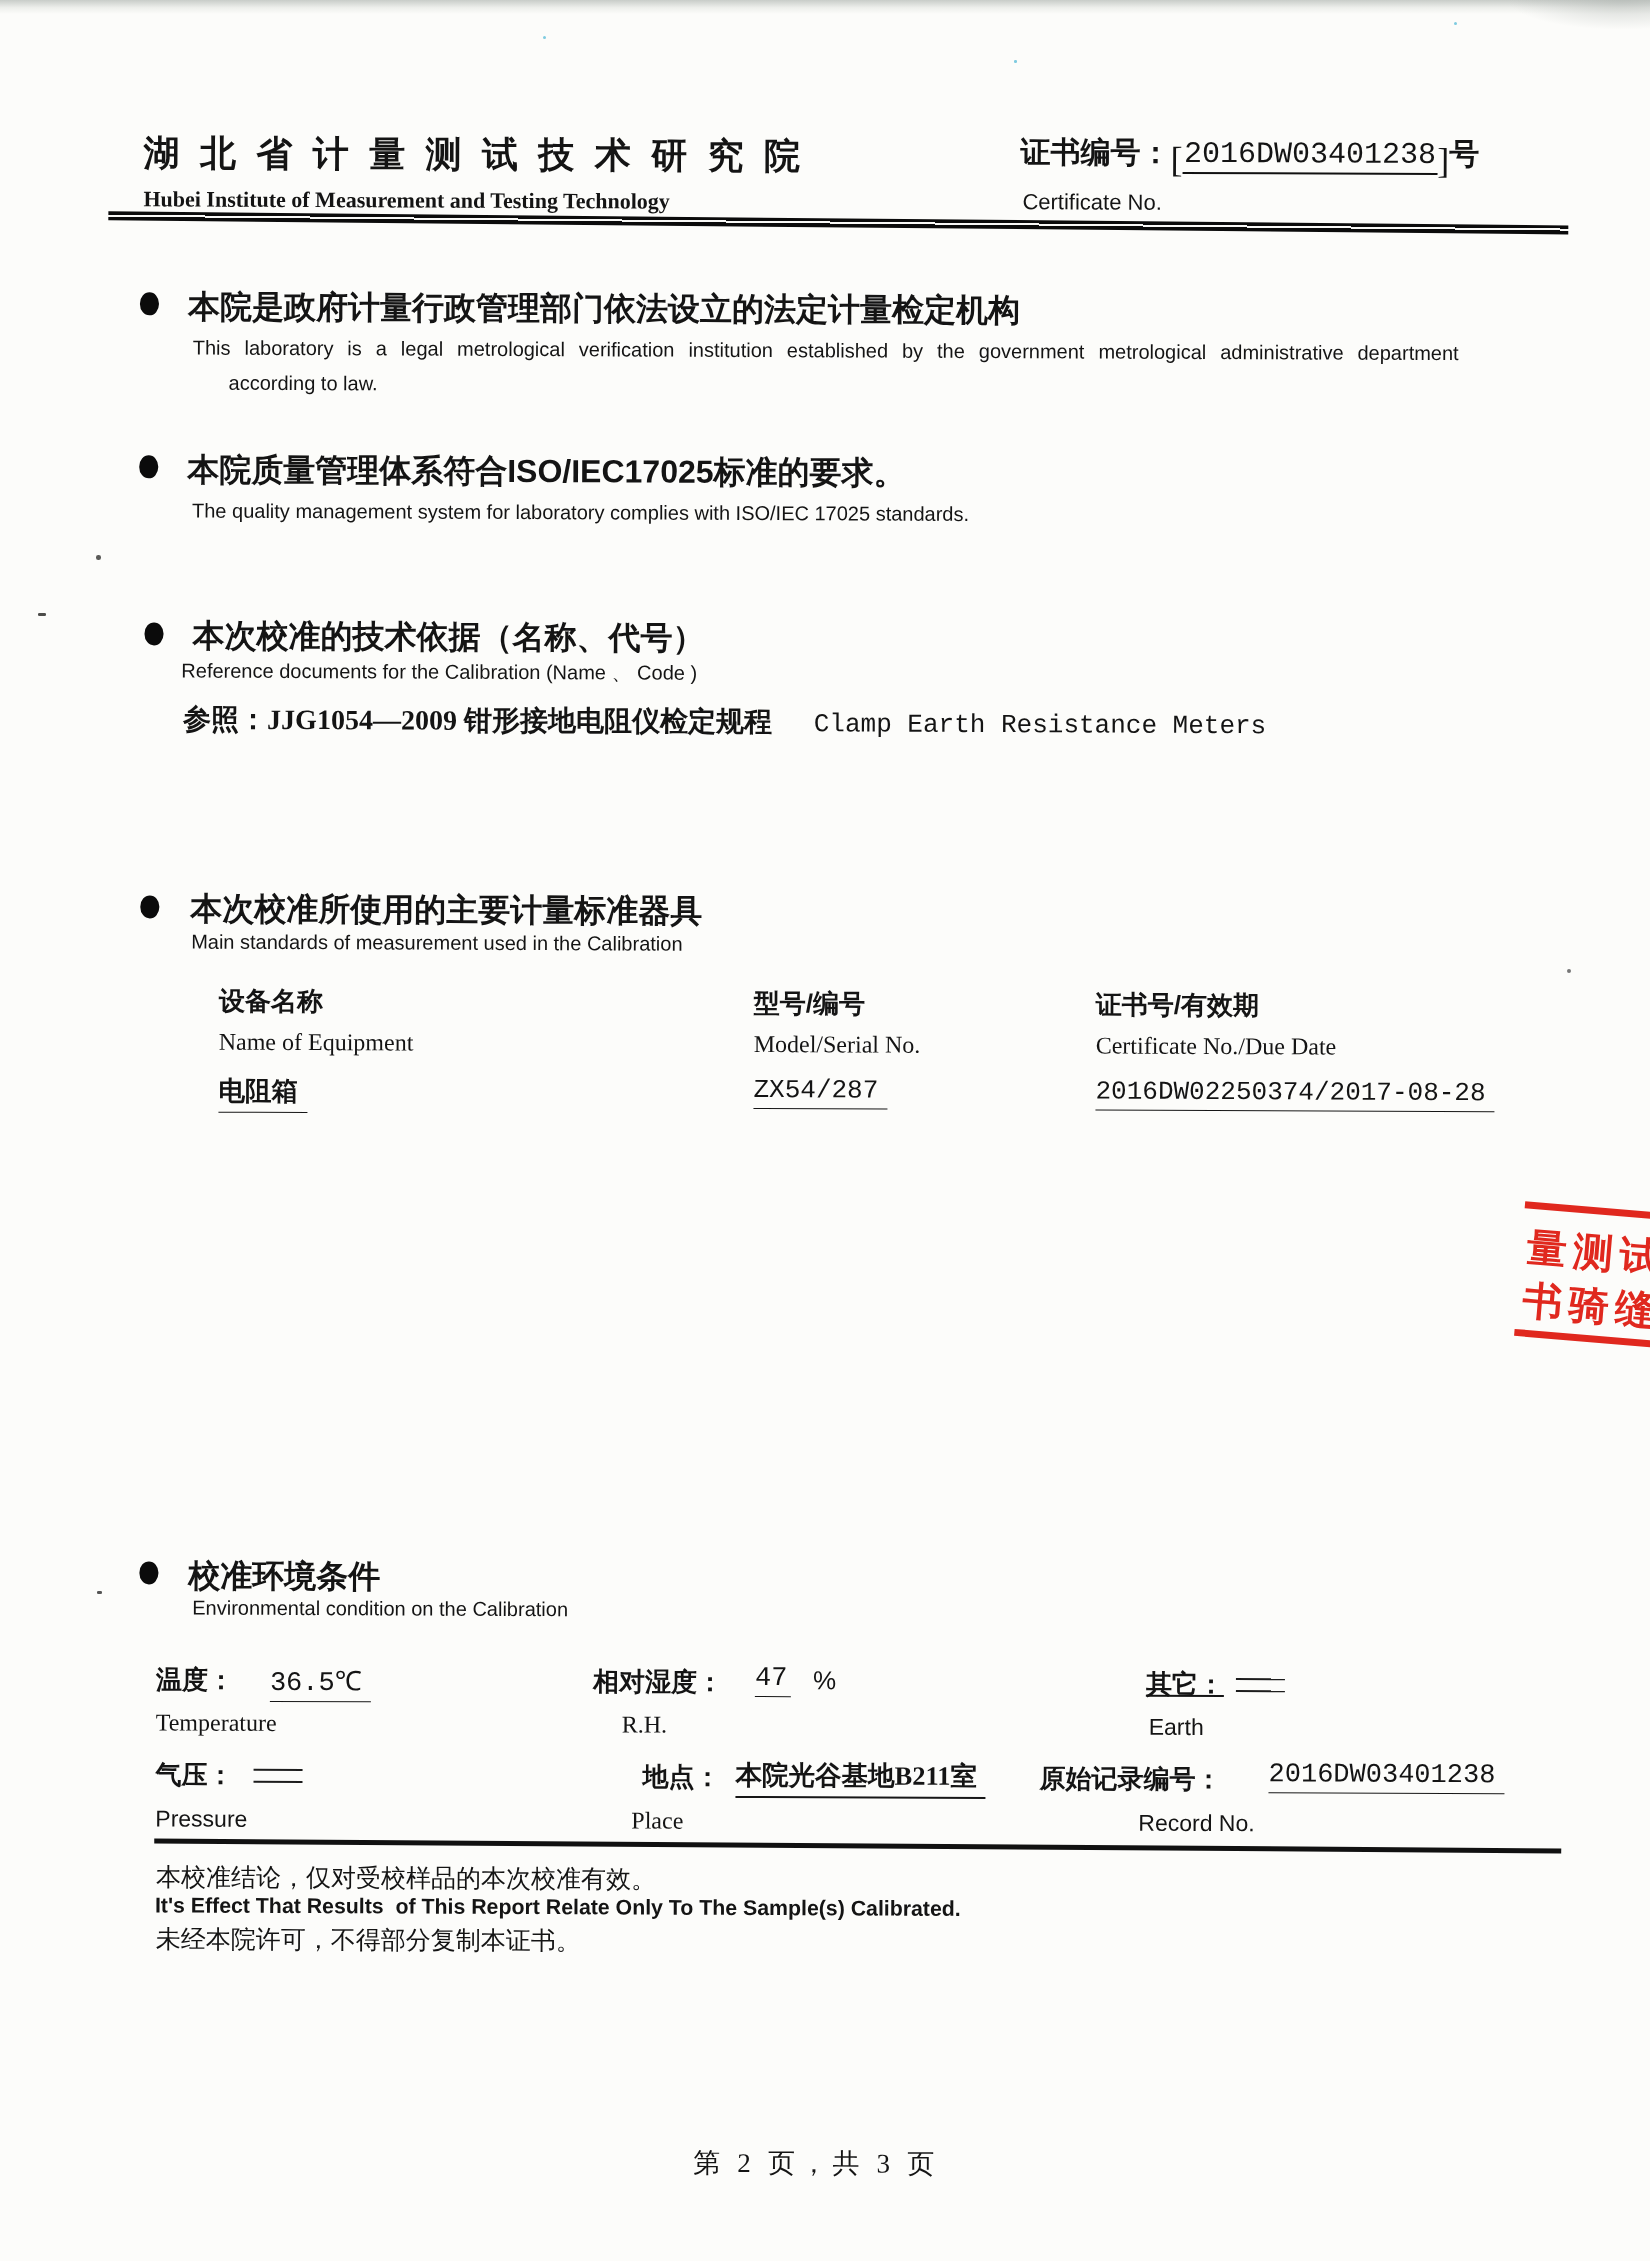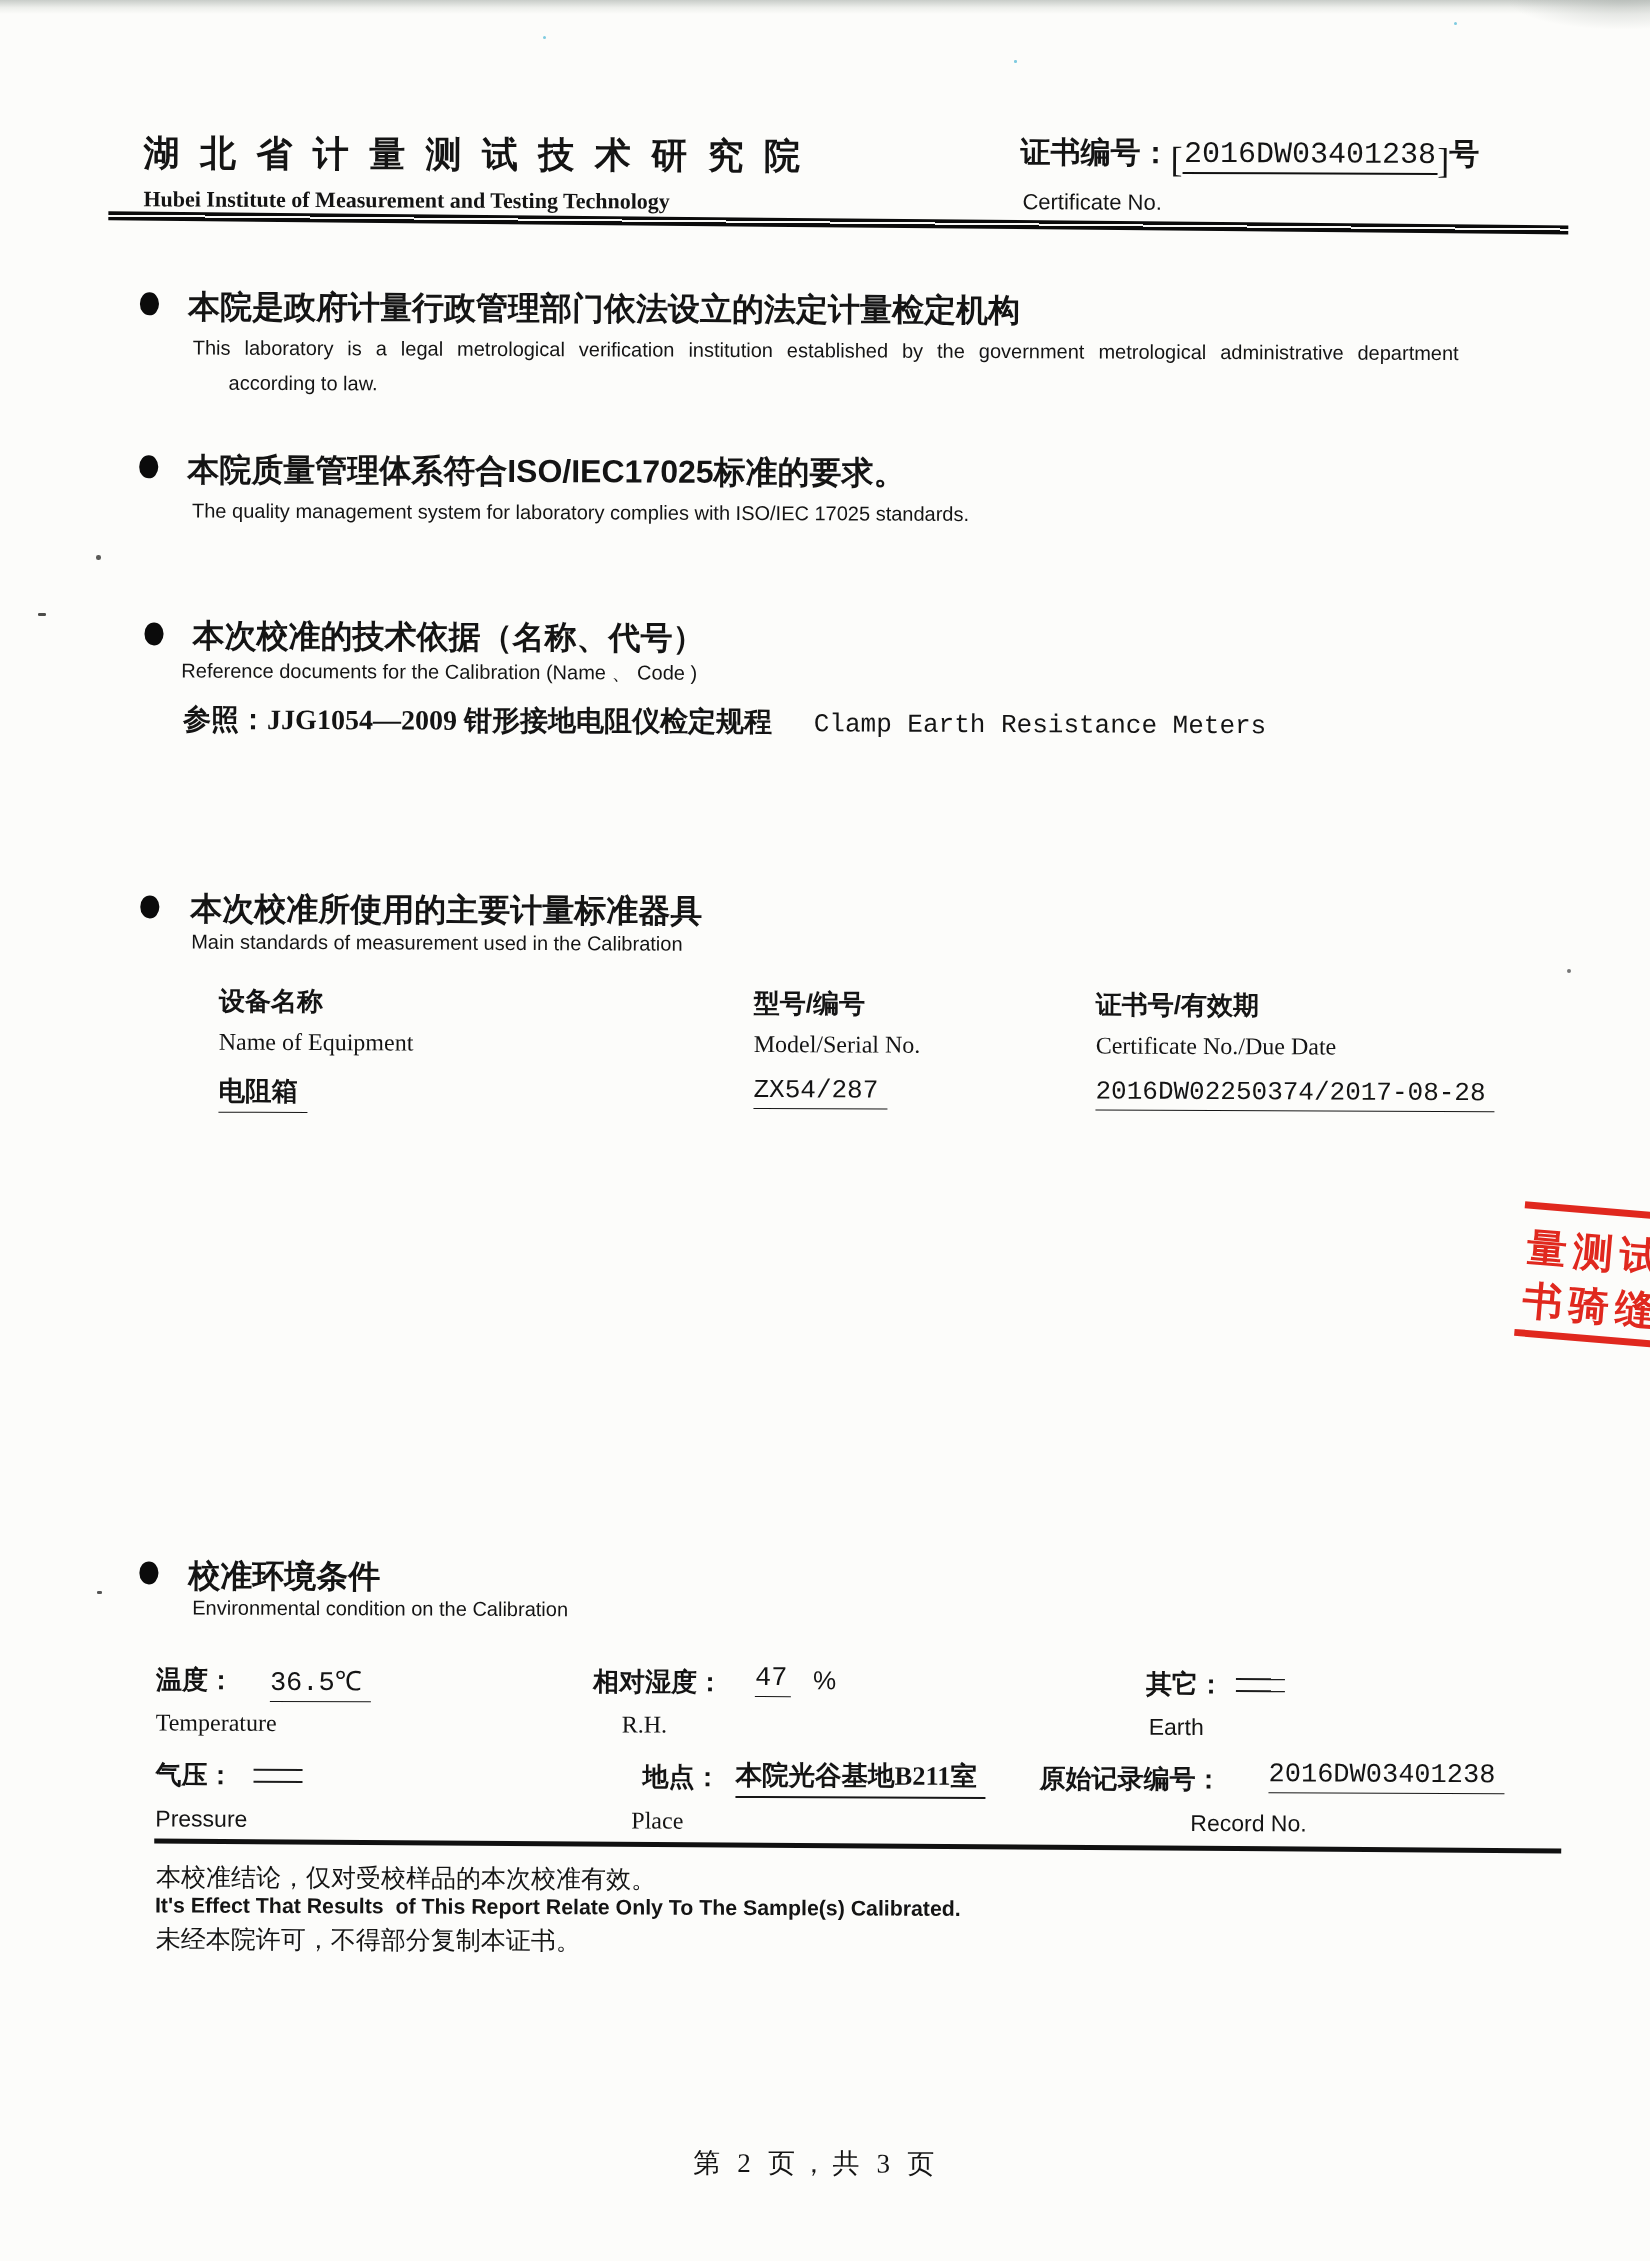--- a/index.html
+++ b/index.html
@@ -148,37 +148,37 @@
       <div class="abs en-cap" style="left:199px;top:1596px;">Environmental condition on the Calibration</div>
     </div>
 
     <div>
 
       <div class="abs env-cn" style="left:163px;top:1662px;">温度：</div>
       <div class="abs" style="left:277px;top:1660px;"><span class="mono-val u" style="font-size:27px;">36.5℃</span></div>
       <div class="abs env-cn" style="left:600px;top:1662px;">相对湿度：</div>
       <div class="abs" style="left:762px;top:1660px;"><span class="mono-val u" style="font-size:27px;padding-right:3.9px;">47</span></div>
       <div class="abs env-cn" style="left:820px;top:1662px;font-weight:normal;">%</div>
-      <div class="abs env-cn" style="left:1153px;top:1662px;">其它：</div>
+      <div class="abs env-cn" style="left:1153px;top:1662px;text-decoration:underline;">其它：</div>
       <div class="abs ddash" style="left:1243px;top:1673px;"></div>
 
       <div class="abs env-en-serif" style="left:163px;top:1709px;">Temperature</div>
       <div class="abs env-en-serif" style="left:605px;top:1709px;margin-left:24px;">R.H.</div>
       <div class="abs env-en-sans" style="left:1156px;top:1709px;">Earth</div>
 
       <div class="abs env-cn" style="left:163px;top:1757px;">气压：</div>
       <div class="abs ddash" style="left:261px;top:1768px;"></div>
       <div class="abs env-cn" style="left:637px;top:1757px;margin-left:13px;">地点：</div>
       <div class="abs" style="left:743px;top:1754px;"><span class="cn-serif-val u" style="border-bottom-width:2.6px;">本院光谷基地B211室</span></div>
       <div class="abs env-cn" style="left:1047px;top:1757px;">原始记录编号：</div>
       <div class="abs" style="left:1276px;top:1754px;"><span class="mono-val u" style="font-size:27px;">2016DW03401238</span></div>
 
       <div class="abs env-en-sans" style="left:163px;top:1805px;">Pressure</div>
       <div class="abs env-en-serif" style="left:639px;top:1805px;">Place</div>
-      <div class="abs env-en-sans" style="left:1198px;top:1805px;text-align:center;">Record No.</div>
+      <div class="abs env-en-sans" style="left:1146px;top:1805px;text-align:center;">Record No.</div>
     </div>
 
     <div class="abs rule-bottom"></div>
 
     <div>
       <div class="abs note-cn" style="left:164px;top:1860px;">本校准结论，仅对受校样品的本次校准有效。</div>
       <div class="abs note-en" style="left:163px;top:1893px;">It's Effect That Results  of This Report Relate Only To The Sample(s) Calibrated.</div>
       <div class="abs note-cn" style="left:164px;top:1922px;">未经本院许可，不得部分复制本证书。</div>
     </div>
 

